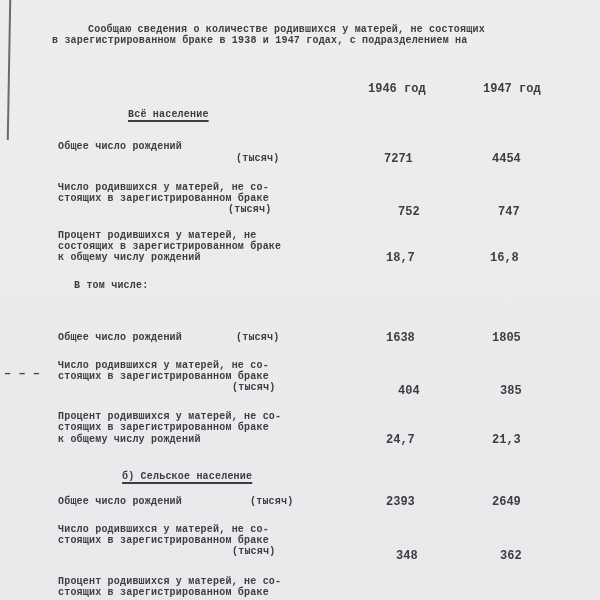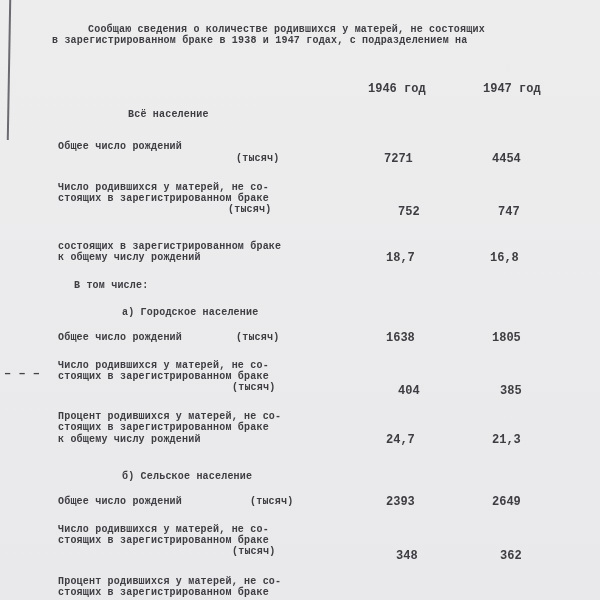--- a/index.html
+++ b/index.html
@@ -6,21 +6,21 @@
   body {
     width:600px; height:600px; overflow:hidden; position:relative;
     background:#ecebec;
     font-family:"Liberation Mono", "DejaVu Sans Mono", monospace;
     color:#3a3a3e;
   }
   .page { position:absolute; inset:0; background:linear-gradient(180deg,#eeedee 0%,#e9e8ea 100%); }
   .margin-line { position:absolute; left:8px; top:0; width:2px; height:140px; background:#6a6a70; transform:rotate(1deg); }
   .t { position:absolute; font-size:10px; line-height:11px; font-weight:bold; white-space:pre; letter-spacing:0.2px; color:#3d3d42; }
   .num { position:absolute; font-size:12px; font-weight:bold; color:#3d3d42;text-align:center; }
-  .u { text-decoration-thickness:1.5px; text-underline-offset:3px;padding-left:48px; }
+  .u { text-decoration:underline; text-decoration-thickness:1.5px; text-underline-offset:3px;padding-left:48px; }
   .dash { position:absolute; font-size:12px; font-weight:bold; color:#444; }
 </style>
 </head>
 <body>
 
 <div class="page">
   <div class="margin-line"></div>
 
   <div class="t" style="left:88px;top:24px">Сообщаю сведения о количестве родившихся у матерей, не состоящих</div>
   <div class="t" style="left:52px;top:35px">в зарегистрированном браке в 1938 и 1947 годах, с подразделением на</div>
@@ -33,28 +33,28 @@
   <div class="t" style="left:236px;top:153px">(тысяч)</div>
   <div class="num" style="left:384px;top:152px">7271</div>
   <div class="num" style="left:492px;top:152px">4454</div>
 
   <div class="t" style="left:58px;top:182px">Число родившихся у матерей, не со-</div>
   <div class="t" style="left:58px;top:193px">стоящих в зарегистрированном браке</div>
   <div class="t" style="left:228px;top:204px">(тысяч)</div>
   <div class="num" style="left:398px;top:205px">752</div>
   <div class="num" style="left:498px;top:205px">747</div>
 
+  <div class="t" style="left:58px;top:230px">Процент родившихся у матерей, не</div>
   <div class="t" style="left:58px;top:241px">состоящих в зарегистрированном браке</div>
   <div class="t" style="left:58px;top:252px">к общему числу рождений</div>
   <div class="num" style="left:386px;top:251px">18,7</div>
   <div class="num" style="left:490px;top:251px">16,8</div>
 
   <div class="t" style="left:74px;top:280px">В том числе:</div>
 
-  <div class="t u" style="left:74px;top:307px">а) Городское население</div>
   <div class="t" style="left:58px;top:332px">Общее число рождений</div>
   <div class="t" style="left:236px;top:332px">(тысяч)</div>
   <div class="num" style="left:386px;top:331px">1638</div>
   <div class="num" style="left:492px;top:331px">1805</div>
 
   <div class="dash" style="left:4px;top:367px">–  – –</div>
   <div class="t" style="left:58px;top:360px">Число родившихся у матерей, не со-</div>
   <div class="t" style="left:58px;top:371px">стоящих в зарегистрированном браке</div>
   <div class="t" style="left:232px;top:382px">(тысяч)</div>
   <div class="num" style="left:398px;top:384px">404</div>

